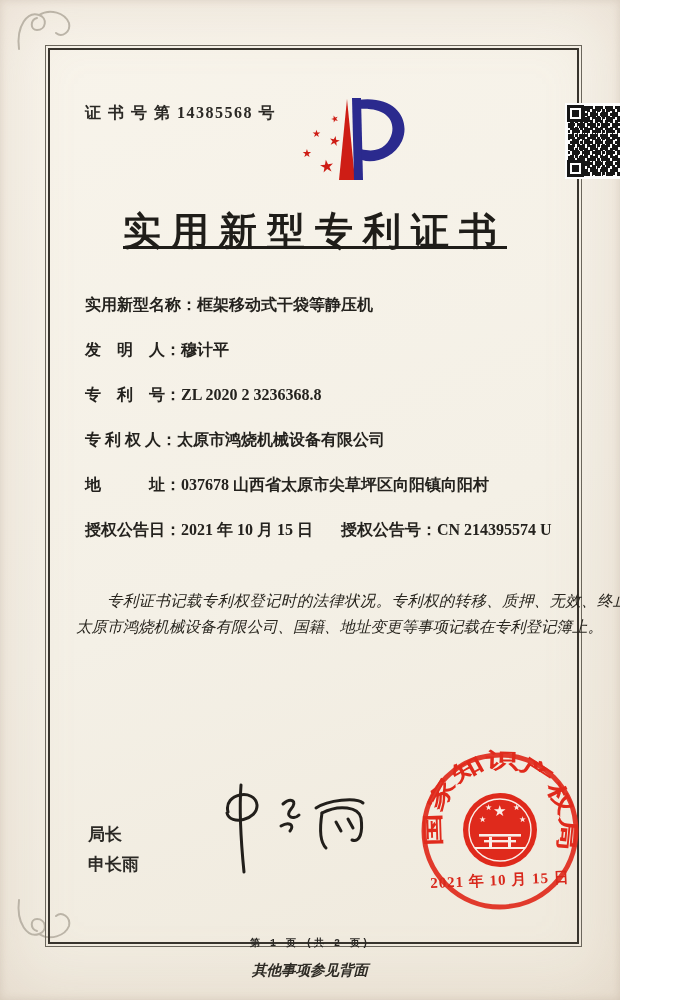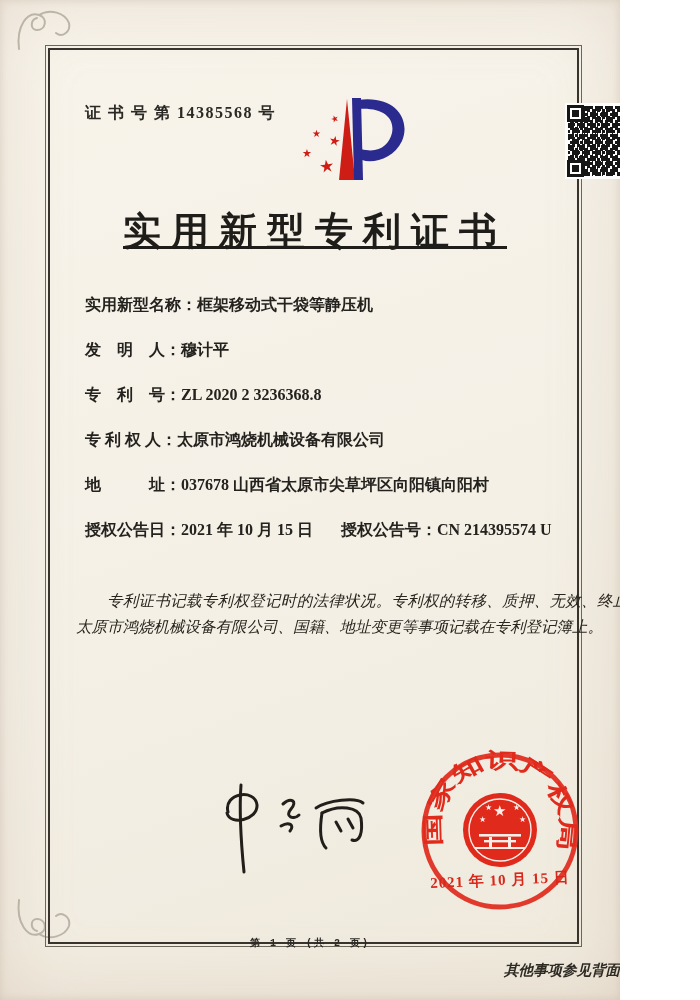--- a/index.html
+++ b/index.html
@@ -29,21 +29,21 @@
   .paras{position:absolute;left:76px;top:588px;width:568px;color:#29261f;}
   .paras p{margin:0;font-size:15.5px;line-height:26px;text-align:justify;
            text-indent:2em;font-style:italic;font-weight:500;}
   .officer{position:absolute;left:88px;top:820px;font-size:17px;font-weight:600;color:#2b2925;line-height:30px;}
   .sig{position:absolute;left:210px;top:780px;width:170px;height:100px;}
   .seal{position:absolute;left:415px;top:746px;width:170px;height:170px;}
   .seal-date{position:absolute;left:420px;top:871px;width:160px;text-align:center;
              font-size:15px;font-weight:700;color:#d8281c;transform:rotate(-2.5deg);letter-spacing:1px;}
   .page-num{position:absolute;left:0;top:936px;width:100%;text-align:center;
             font-size:10px;font-weight:600;letter-spacing:2px;color:#2b2925;font-family:Liberation Mono, monospace;}
-  .back-note{position:absolute;left:0;top:961px;width:100%;text-align:right;
+  .back-note{position:absolute;left:0;top:961px;width:100%;text-align:center;
              font-size:14.5px;font-weight:600;font-style:italic;color:#2e2b25;font-family:Liberation Serif, serif;}
   .corner{position:absolute;width:58px;height:46px;opacity:.85;}
   .corner.tl{left:15px;top:7px;}
   .corner.tr{left:627px;top:7px;transform:scaleX(-1);}
   .corner.bl{left:15px;top:896px;transform:scaleY(-1);}
   .corner.br{left:630px;top:890px;transform:scale(-1,-1);}
 </style>
 </head>
 <body>
 
@@ -94,20 +94,24 @@
     <div class="field-row"><span>专　利　号：</span><span>ZL 2020 2 3236368.8</span></div>
     <div class="field-row"><span>专 利 权 人：</span><span>太原市鸿烧机械设备有限公司</span></div>
     <div class="field-row"><span>地　　　址：</span><span>037678 山西省太原市尖草坪区向阳镇向阳村</span></div>
     <div class="field-row"><span>授权公告日：</span><span>2021 年 10 月 15 日</span><span class="grant-gap"></span><span>授权公告号：</span><span>CN 214395574 U</span></div>
   </div>
 
   <div class="paras">
     <p>专利证书记载专利权登记时的法律状况。专利权的转移、质押、无效、终止、太原市鸿烧机械设备有限公司、国籍、地址变更等事项记载在专利登记簿上。</p>
   </div>
 
+  <div class="officer">
+    <div>局长</div>
+    <div>申长雨</div>
+  </div>
 
   <svg class="sig" viewBox="0 0 170 100">
     <g fill="none" stroke="#221f1b" stroke-width="3" stroke-linecap="round">
       <path d="M18,32 C13,13 45,8 47,25 C48,40 20,46 17,33"></path>
       <path d="M31,5 C29,32 31,62 34,92"></path>
       <path d="M73,24 C81,17 88,21 81,29 C74,37 84,40 89,35"></path>
       <path d="M71,46 C79,41 85,45 80,51"></path>
       <path d="M106,28 C118,20 146,17 153,23"></path>
       <path d="M112,33 C109,52 111,63 116,68"></path>
       <path d="M112,33 C129,24 149,27 151,38 C153,52 150,63 142,60"></path>

